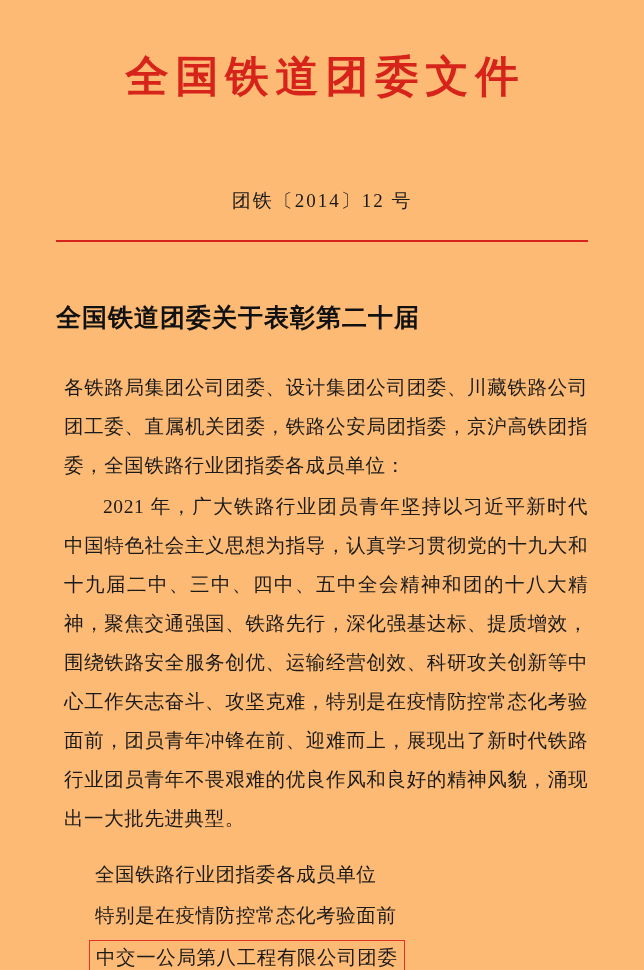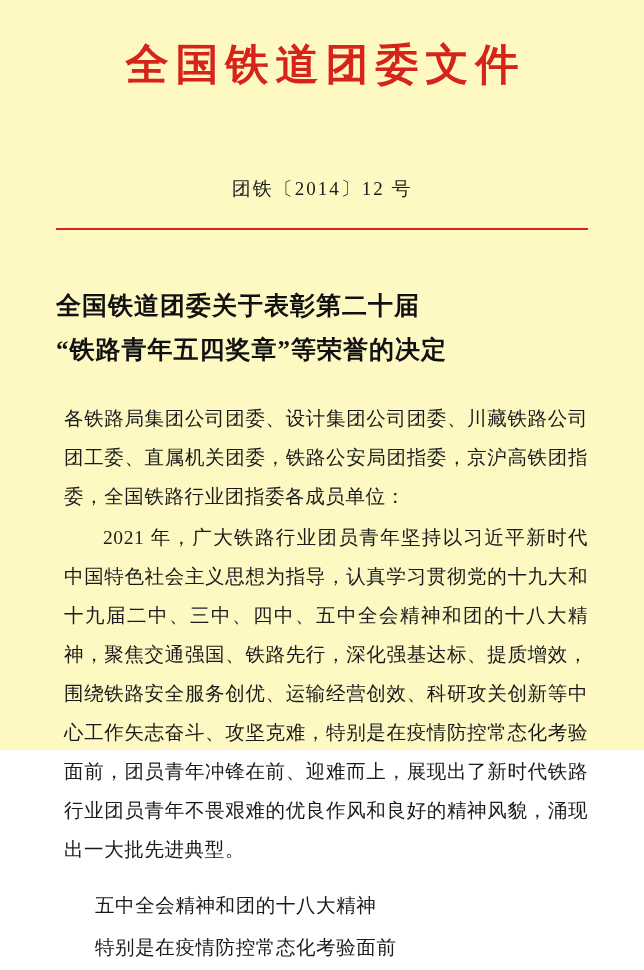--- a/index.html
+++ b/index.html
@@ -10,25 +10,25 @@
   body {
     width: 644px;
     height: 970px;
     font-family: "Liberation Serif", "DejaVu Serif", serif;
     color: #1a1a1a;
     position: relative;
     overflow: hidden;
   }
   .page {
     width: 644px;
-    height: 750px;
+    height: 970px;
     box-sizing: border-box;
-    padding: 4px 56px;
+    padding: 16px 56px;
     position: relative;
-    background: #fef9c3;
+    background: #fdba74;
   }
 
   
   .masthead {
     text-align: center;
     padding-top: 34px;
   }
   .masthead-title {
     color: #d6241b;
     font-family: "Liberation Serif", "DejaVu Serif", serif;
@@ -119,27 +119,26 @@
   <div class="masthead">
     <div class="masthead-title">全国铁道团委文件</div>
   </div>
 
   <div class="doc-number">团铁〔2014〕12 号</div>
 
   <div class="red-rule"></div>
 
   <div class="doc-title">
     <span class="line">全国铁道团委关于表彰第二十届</span>
-    <span class="line">“铁路青年五四奖章”等荣誉的决定</span>
   </div>
 
   <div class="body-block">
     <p class="para">各铁路局集团公司团委、设计集团公司团委、川藏铁路公司团工委、直属机关团委，铁路公安局团指委，京沪高铁团指委，全国铁路行业团指委各成员单位：</p>
     <p class="para indent">2021 年，广大铁路行业团员青年坚持以习近平新时代中国特色社会主义思想为指导，认真学习贯彻党的十九大和十九届二中、三中、四中、五中全会精神和团的十八大精神，聚焦交通强国、铁路先行，深化强基达标、提质增效，围绕铁路安全服务创优、运输经营创效、科研攻关创新等中心工作矢志奋斗、攻坚克难，特别是在疫情防控常态化考验面前，团员青年冲锋在前、迎难而上，展现出了新时代铁路行业团员青年不畏艰难的优良作风和良好的精神风貌，涌现出一大批先进典型。</p>
   </div>
 
   <div class="award-list">
-    <div class="award-item">五中全会精神和团的十八大精神</div>
+    <div class="award-item">全国铁路行业团指委各成员单位</div>
     <div class="award-item">特别是在疫情防控常态化考验面前</div>
     <div class="award-item highlight"><span class="box">中交一公局第八工程有限公司团委</span></div>
   </div>
 
 </div>
 
 </body></html>

